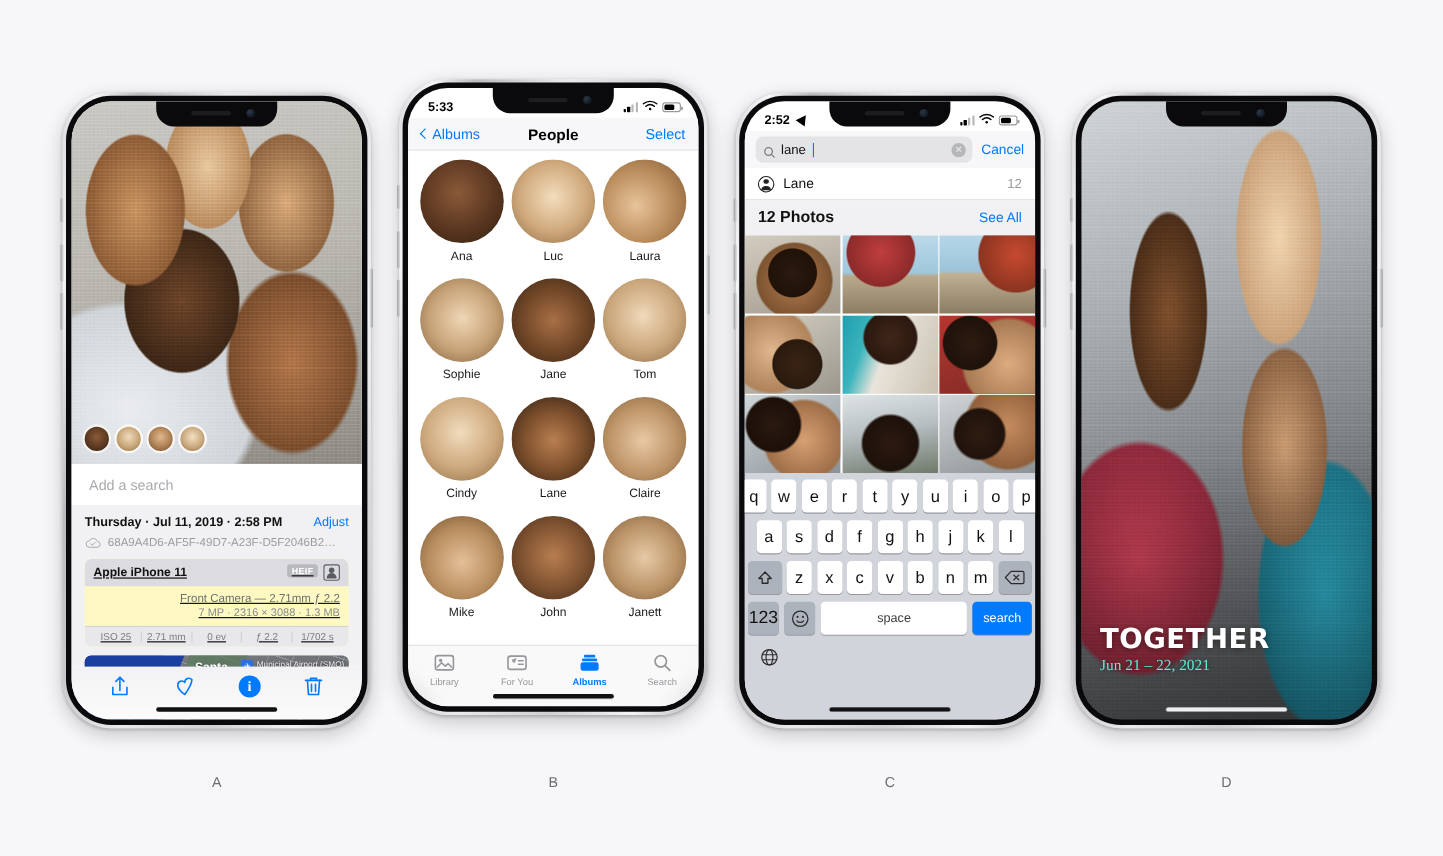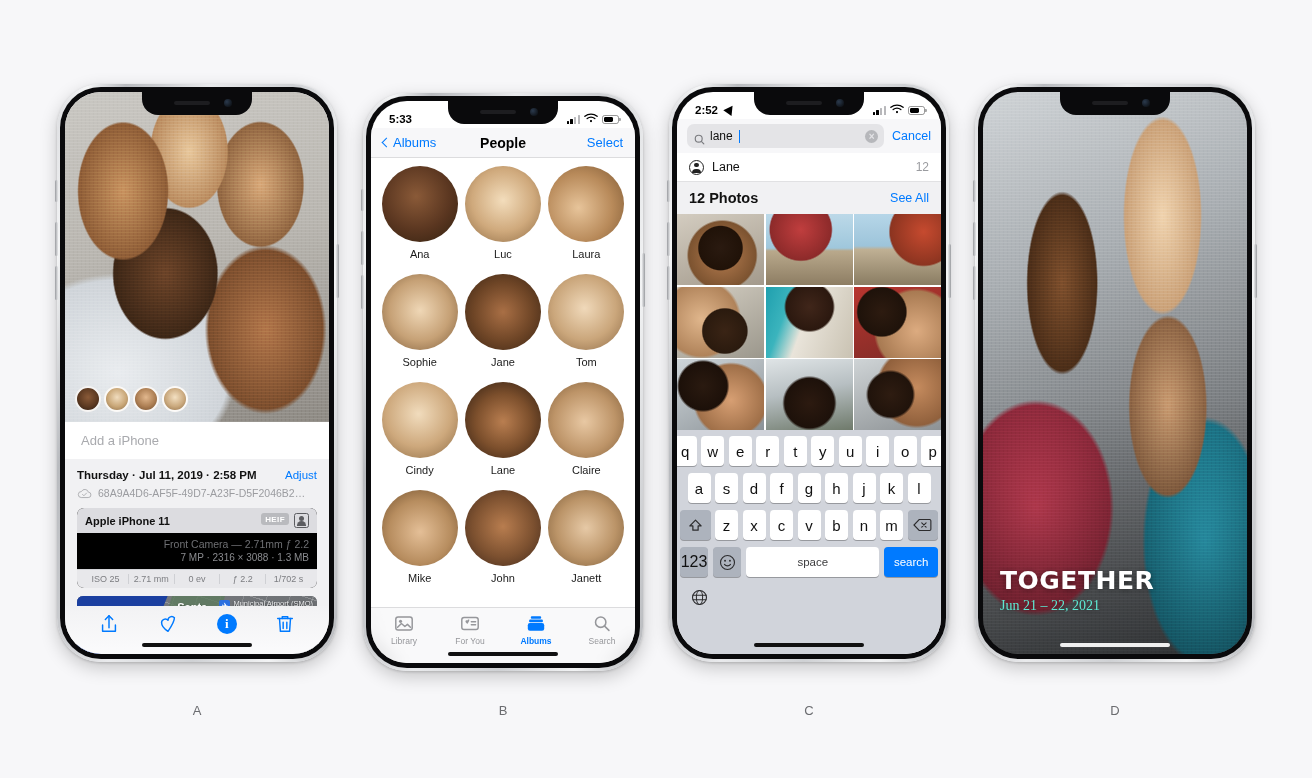--- a/index.html
+++ b/index.html
@@ -104,21 +104,21 @@
     font-size:13px; color:#a9aaae; background:#fff; }
   .info-sheet{ position:absolute; left:0; right:0; top:367px; bottom:48px;
     background:#f1f1f3; padding:10px 12px 0; }
   .row-date{ display:flex; align-items:baseline; justify-content:space-between; }
   .row-date .d{ font-size:11.5px; font-weight:700; color:#111; }
   .row-date .adjust{ font-size:11.5px; color:#007aff; font-weight:400; }
   .row-uuid{ display:flex; align-items:center; gap:6px; margin-top:6px; color:#9b9ca0; font-size:10.5px; }
   .cloud{ width:15px; height:11px; position:relative; flex:none; }
   .cloud svg{ width:15px; height:11px; display:block; }
 
-  .card{ margin-top:9px; background:#000000; border-radius:7px; overflow:hidden; }
+  .card{ margin-top:9px; background:#fef9c3; border-radius:7px; overflow:hidden;text-decoration:underline; }
   .card .hdr{ display:flex; align-items:center; justify-content:space-between;
     padding:5px 8px; background:#dcdce0; }
   .card .hdr b{ font-size:11px; color:#111; font-weight:700; }
   .hdr-right{ display:flex; align-items:flex-start; gap:5px; }
   .pill{ background:#b9babe; color:#fff; font-size:8px; font-weight:700; letter-spacing:.4px;
     padding:1.5px 4px; border-radius:3px; }
   .portrait-ic{ width:15px; height:15px; border:1.3px solid #5b5c60; border-radius:2.5px; position:relative; }
   .portrait-ic::before{ content:""; position:absolute; left:4.3px; top:2.2px; width:5px; height:5px;
     border-radius:50%; background:#5b5c60; }
   .portrait-ic::after{ content:""; position:absolute; left:2.3px; bottom:1.2px; width:9px; height:4.4px;
@@ -270,21 +270,21 @@
         <div class="ph img-selfie"></div>
         <div class="grain"></div>
         <div class="facebar">
           <div class="fc fc1"></div>
           <div class="fc fc2"></div>
           <div class="fc fc3"></div>
           <div class="fc fc4"></div>
         </div>
       </div>
 
-      <div style="position:absolute;top:330px;left:0;right:0;" class="caption">Add a iPhone</div>
+      <div style="position:absolute;top:330px;left:0;right:0;" class="caption">Add a search</div>
 
       <div class="info-sheet">
         <div class="row-date">
           <div class="d">Thursday · Jul 11, 2019 · 2:58 PM</div>
           <div class="adjust">Adjust</div>
         </div>
         <div class="row-uuid">
           <span class="cloud">
             <svg viewBox="0 0 20 14">
                 <path d="M5.6 12.4h9.2a3.6 3.6 0 0 0 .4-7.2A5 5 0 0 0 5.9 4.4a3.9 3.9 0 0 0-.3 8z" fill="none" stroke="#a9aaae" stroke-width="1.2"></path>
@@ -351,21 +351,21 @@
               <path d="M6 6l1 14h10l1-14"></path>
               <path d="M10 10v7M14 10v7"></path>
             </svg>
         </span>
       </div>
       <div class="homebar"></div>
     </div>
   </div>
   <div class="caplabel" style="left:57px;">A</div>
 
-  <div class="phone" style="left:363px; top:93px;">
+  <div class="phone" style="left:363px; top:72px;">
     <div class="frame"></div>
     <div class="btn-side" style="top:96px;height:22px;"></div>
     <div class="btn-side" style="top:138px;height:34px;"></div>
     <div class="btn-side" style="top:182px;height:34px;"></div>
     <div class="btn-r" style="top:160px;height:54px;"></div>
     <div class="bezel"></div>
     <div class="screen" style="background:#fff;">
       <div class="notch">
         <div class="spk"></div>
         <div class="cam"></div>

